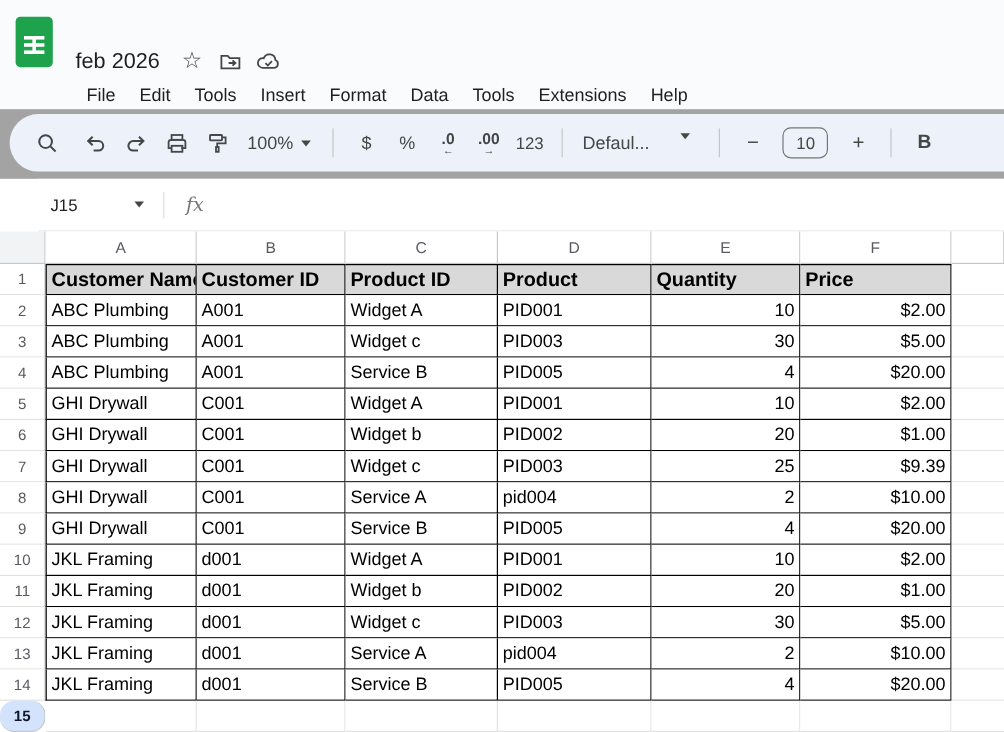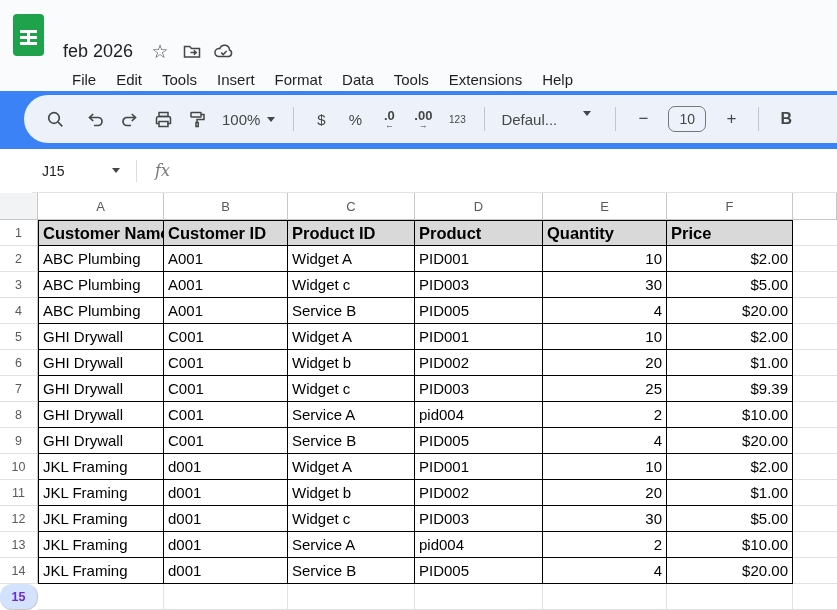--- a/index.html
+++ b/index.html
@@ -13,21 +13,21 @@
   .title-col { margin-left:18px;margin-top:26px; }
   .title-row { display:flex; align-items:center; gap:6px; height:30px; }
   .doc-title { font-size:18px; color:#1f1f1f; margin-right:8px; }
   .tb-icon { width:26px; height:26px; display:flex; align-items:center; justify-content:center;
     color:#444746; }
   .star-glyph { font-size:19px; line-height:1; color:#444746; }
   .menubar { display:flex; gap:2px; margin-top:2px; }
   .menu-item { font-size:15px; color:#1f1f1f; padding:3px 9px; border-radius:6px; cursor:default; }
 
   
-  .toolbar-wrap { background:#3b82f6; padding:4px 0 6px 24px; }
+  .toolbar-wrap { background:#a3a3a3; padding:4px 0 6px 8px; }
   .toolbar { background:#edf2fa; height:48px; border-radius:24px 0 0 24px;
     display:flex; align-items:center; padding-left:14px; color:#444746; }
   .t-btn { height:34px; min-width:34px; display:flex; align-items:center; justify-content:center;
     border-radius:6px; flex:none; }
   .t-gap { width:6px; flex:none; }
   .t-divider { width:1px; height:24px; background:#c4c7c5; margin:0 10px; flex:none; }
   .t-text { font-size:15px; color:#444746; }
   .zoom-box { display:flex; align-items:center; gap:7px; padding:0 8px; }
   .caret { width:0; height:0; border-left:4.5px solid transparent; border-right:4.5px solid transparent;
     border-top:5px solid #444746; display:inline-block; }
@@ -54,21 +54,21 @@
   
   .grid { display:grid;
     grid-template-columns:38px 126px 124px 127px 128px 124px 126px 1fr;
     grid-template-rows:27px repeat(16,26px);
     background:#fff; }
   .ch { background:#fff; border-right:1px solid #c7c7c7; border-bottom:1px solid #c7c7c7;
     display:flex; align-items:center; justify-content:center; font-size:13px; color:#575a5f; }
   .corner { background:#f1f3f4; }
   .rh { background:#fff; border-right:1px solid #c7c7c7; border-bottom:1px solid #e1e3e1;
     display:flex; align-items:center; justify-content:center; font-size:12.5px; color:#575a5f; }
-  .rh.sel { background:#d3e3fd; color:#6d28d9; font-weight:700; border-bottom:1px solid #c7c7c7;border-radius:12px; }
+  .rh.sel { background:#d3e3fd; color:#0f172a; font-weight:700; border-bottom:1px solid #c7c7c7;border-radius:12px; }
   .cell { border-right:1px solid #e1e3e1; border-bottom:1px solid #e1e3e1;
     font-size:15px; color:#000; display:flex; align-items:center; padding:0 4px;
     white-space:nowrap; overflow:hidden; background:#fff; }
   .cell.tbl { border-right:1px solid #000; border-bottom:1px solid #000; }
   .cell.first { border-left:1px solid #000; }
   .cell.toprow { border-top:1px solid #000; }
   .cell.hdr { background:#d9d9d9; font-weight:700; font-size:16.5px; }
   .cell.right { justify-content:flex-end; }
   .cell.filler { border-right:none; }
 </style>
@@ -171,21 +171,21 @@
           <span class="arr">←</span>
         </span>
       </span>
       <span class="t-btn">
         <span class="dec-stack">
           <span class="num">.00</span>
           <span class="arr">→</span>
         </span>
       </span>
       <span class="t-btn">
-          <span class="t-text" style="font-size:10px">123</span>
+          <span class="t-text" style="font-size:14px">123</span>
         </span>
       <span class="t-divider"></span>
       <span class="font-box">
         <span class="t-text">Defaul...</span>
         <span class="caret"></span>
       </span>
       <span class="t-divider"></span>
       <span class="t-btn pm">−</span>
       <span class="size-box">10</span>
       <span class="t-btn pm">+</span>

